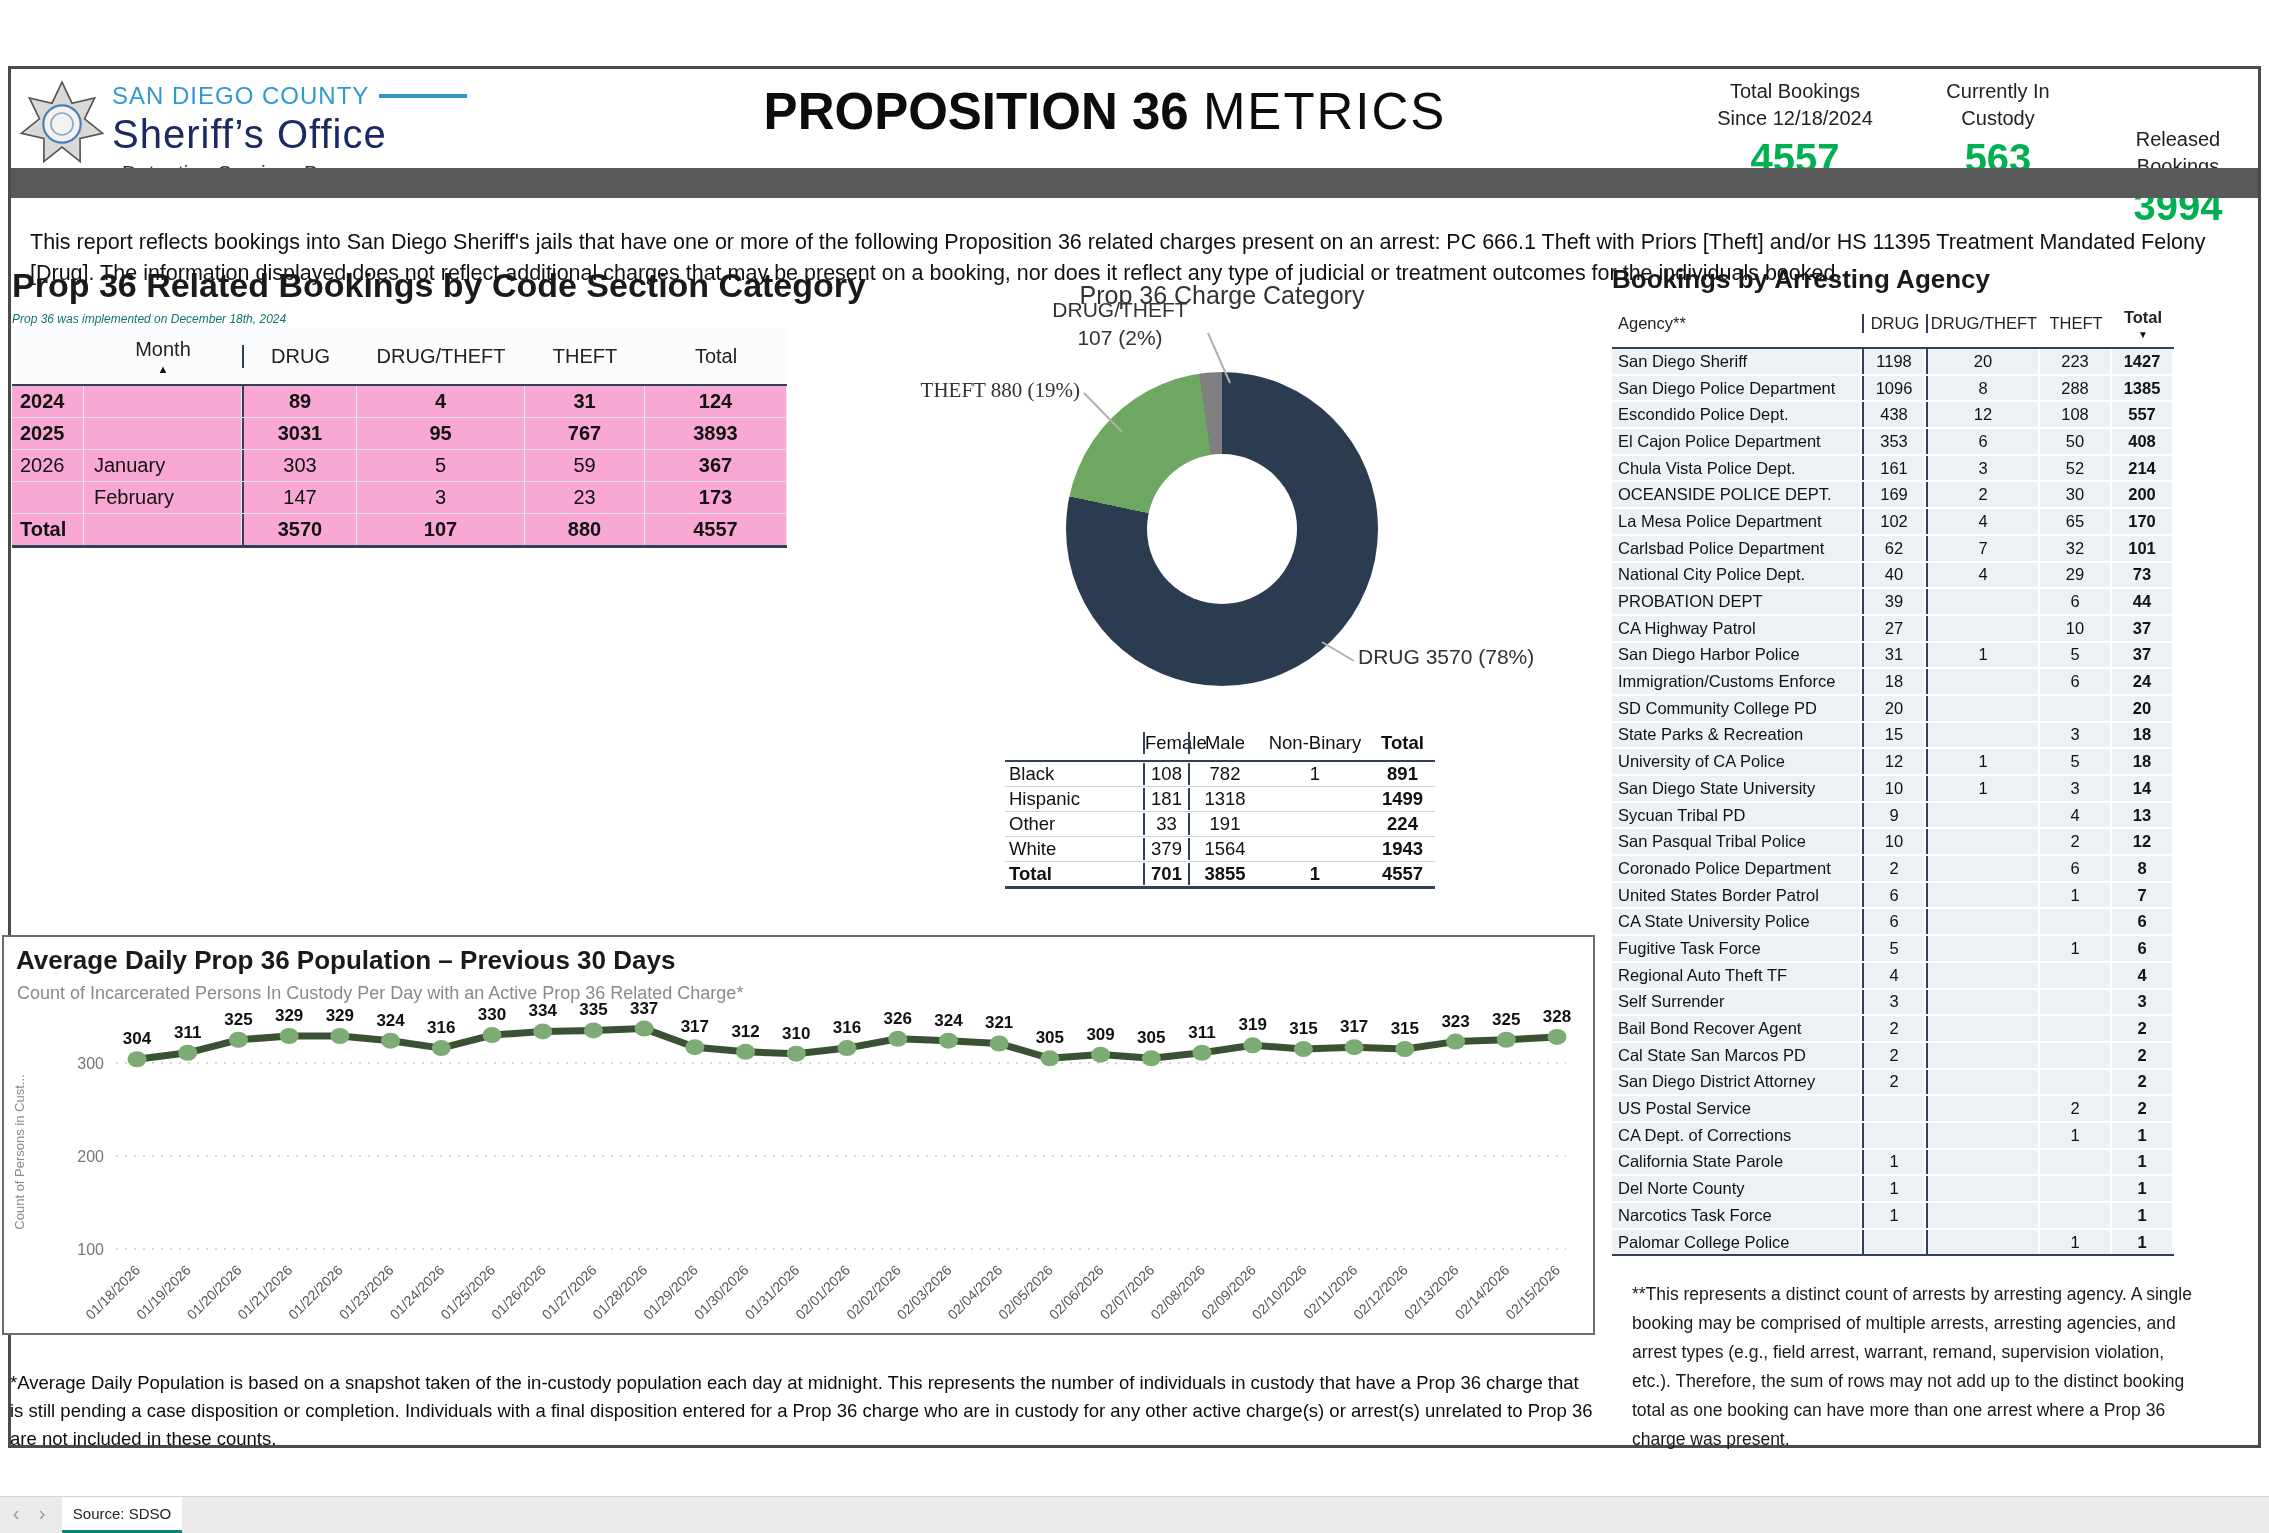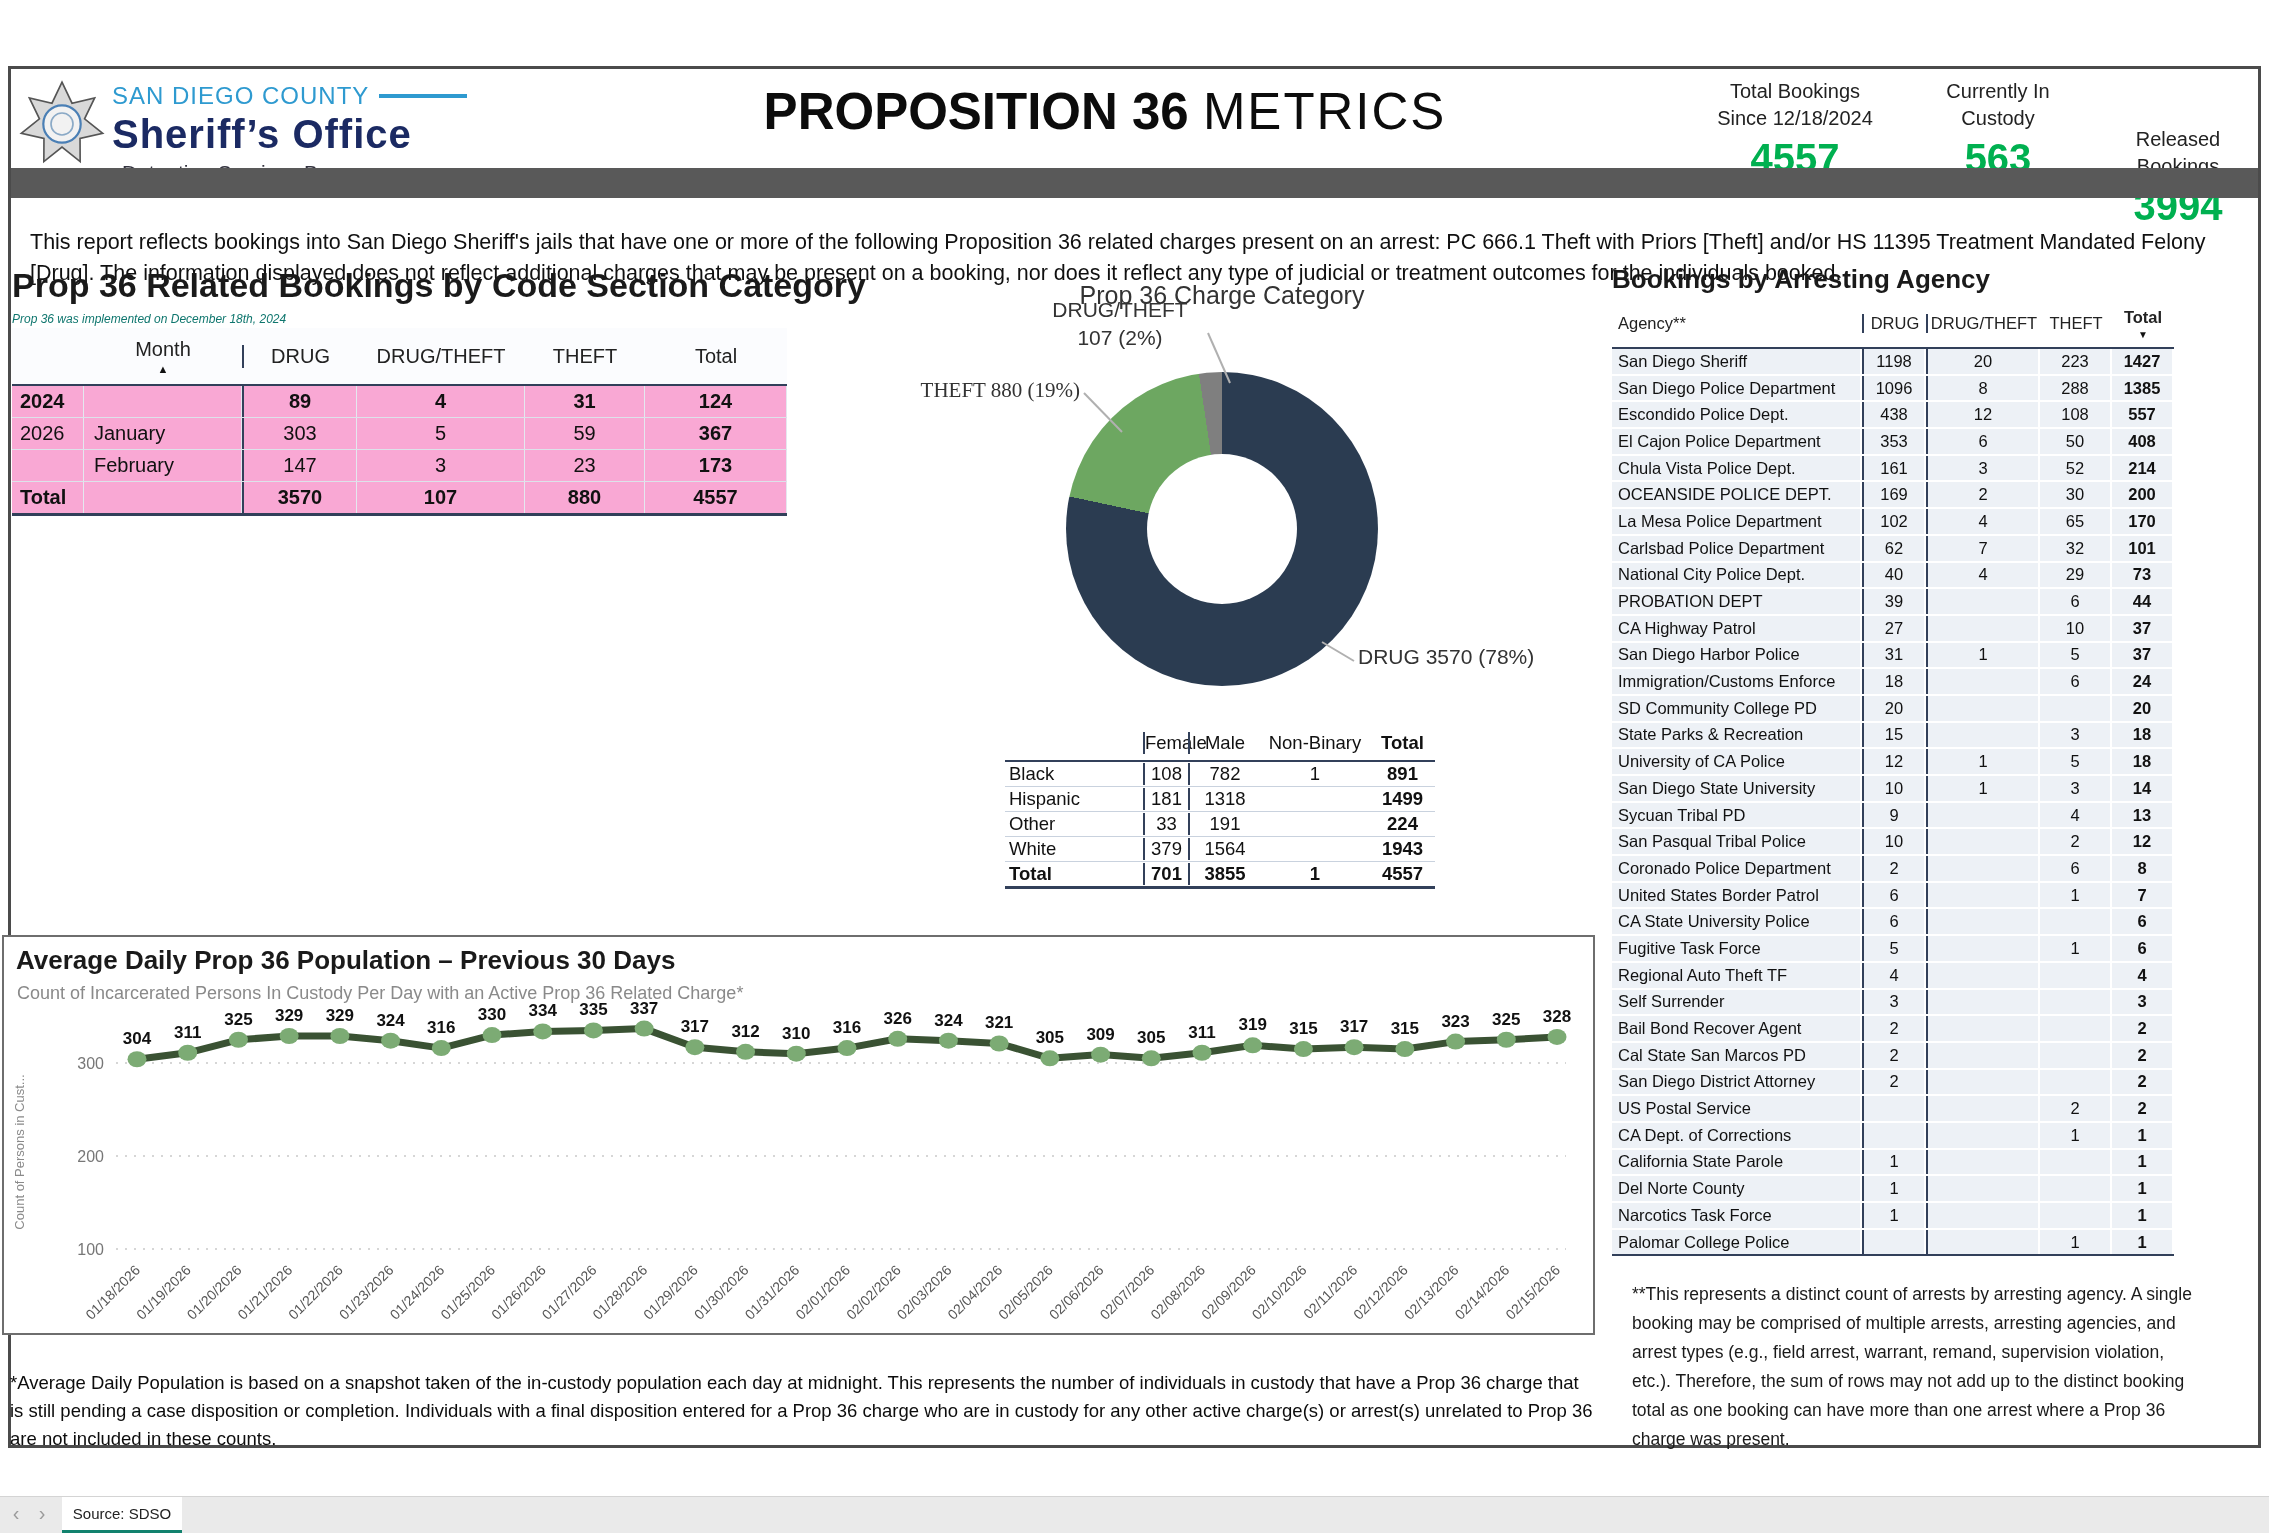--- a/index.html
+++ b/index.html
@@ -5,21 +5,21 @@
   html,body{margin:0;padding:0;background:#fff;}
   #page{position:relative;width:2269px;height:1533px;background:#fff;overflow:hidden;
         font-family:"Liberation Sans",sans-serif;color:#111;}
   #frame{position:absolute;left:8px;top:66px;width:2247px;height:1376px;border:3px solid #4b4b4b;pointer-events:none;}
 
   
   #logo{position:absolute;left:18px;top:76px;}
   #brand{position:absolute;left:112px;top:82px;}
   .county{font-size:24px;color:#2E9AD0;letter-spacing:1px;display:flex;align-items:center;gap:10px;}
   .county .rule{display:inline-block;width:88px;height:4px;background:#2E9AD0;}
-  .office{font-size:40px;font-weight:700;color:#1B2A63;letter-spacing:1px;margin-top:2px;}
+  .office{font-size:40px;font-weight:400;color:#1B2A63;letter-spacing:1px;margin-top:2px;}
   .bureau{font-size:21px;color:#33333f;margin-top:4px;margin-left:10px;}
   #title-block{position:absolute;left:745px;top:82px;width:720px;text-align:center;}
   #main-title{font-size:51px;color:#0c0c0c;white-space:nowrap;}
   #main-title .b{font-weight:800;}
   #main-title .l{font-weight:300;letter-spacing:2px;}
   #timestamp{font-size:23px;font-weight:700;margin-top:6px;}
   .kpi{position:absolute;top:78px;text-align:center;}
   .kpi .lab{font-size:20px;color:#222;line-height:27px;}
   .kpi .val{font-size:40px;font-weight:700;margin-top:4px;}
   #kpi-0{left:1688px;width:214px;}
@@ -166,20 +166,28 @@
       <div class="cell c5">Total</div>
     </div>
     <div id="bk-body">
         <div class="bk-row bold">
           <div class="cell c0">2024</div>
           <div class="cell c1"></div>
           <div class="cell c2">89</div>
           <div class="cell c3">4</div>
           <div class="cell c4">31</div>
           <div class="cell c5">124</div>
+        </div>
+        <div class="bk-row bold">
+          <div class="cell c0">2025</div>
+          <div class="cell c1"></div>
+          <div class="cell c2">3031</div>
+          <div class="cell c3">95</div>
+          <div class="cell c4">767</div>
+          <div class="cell c5">3893</div>
         </div>
         <div class="bk-row">
           <div class="cell c0">2026</div>
           <div class="cell c1">January</div>
           <div class="cell c2">303</div>
           <div class="cell c3">5</div>
           <div class="cell c4">59</div>
           <div class="cell c5">367</div>
         </div>
         <div class="bk-row">

